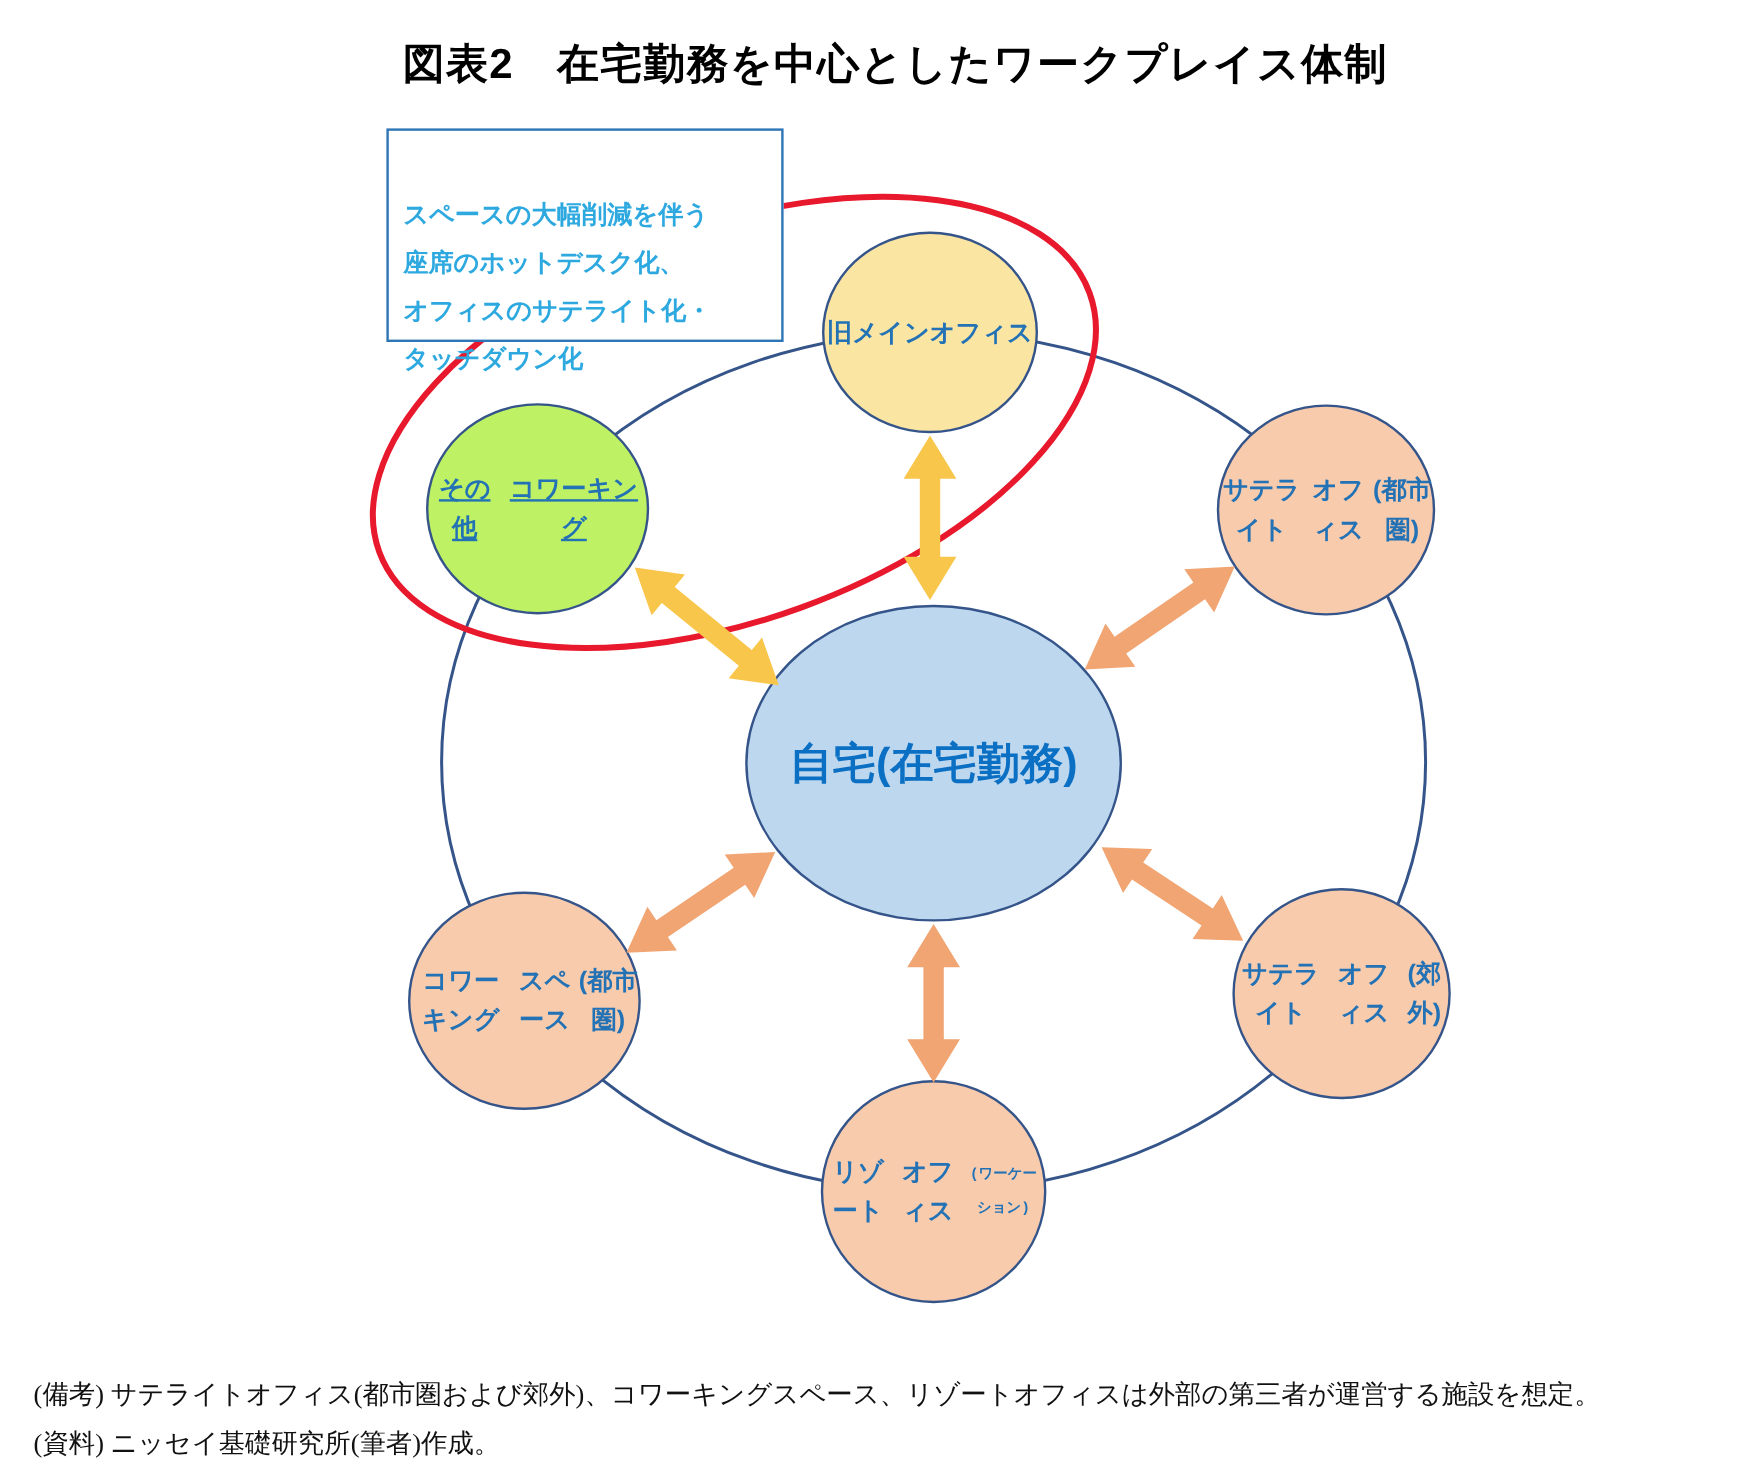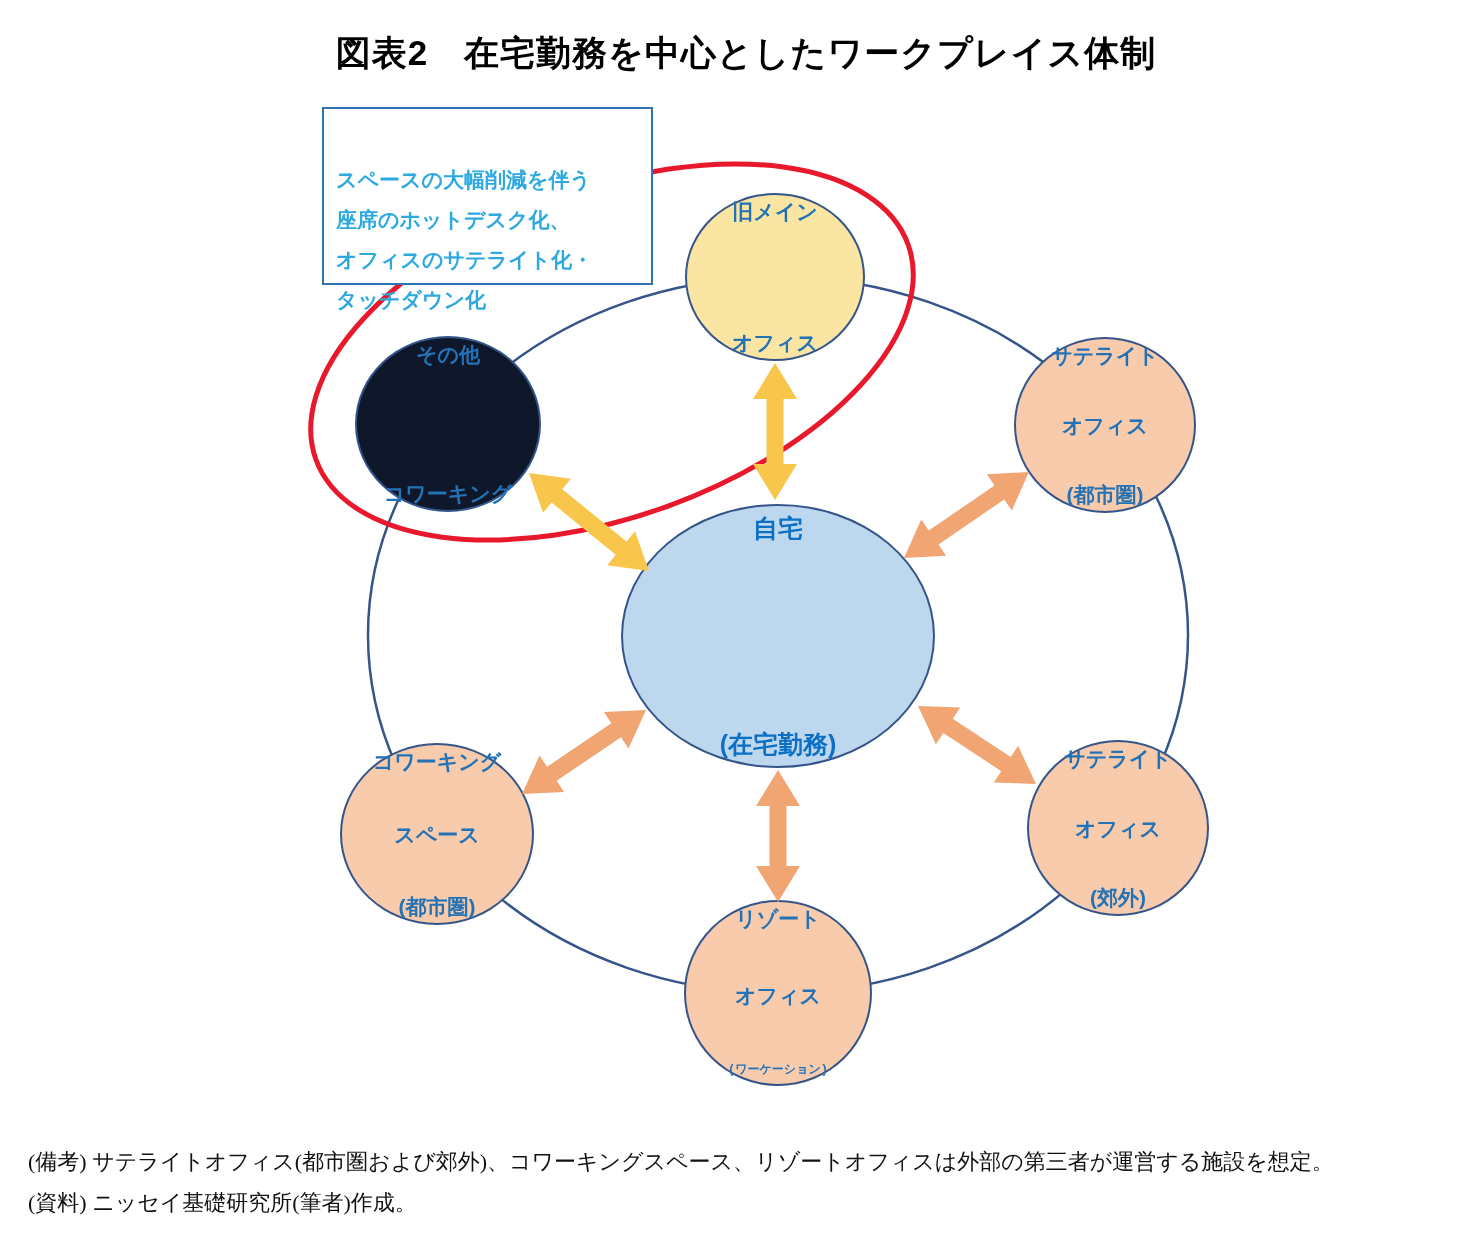--- a/index.html
+++ b/index.html
@@ -9,26 +9,26 @@
   }
   .title {
     position:absolute; top:30px; left:0; width:100%; text-align:center;
     font-size:35px; font-weight:bold; color:#000000; letter-spacing:1px; z-index:2;padding-left:11px;
   }
   svg.layer { position:absolute; left:0; top:0; }
   #baseLayer { z-index:1; }
   #arrowLayer { z-index:3; pointer-events:none; }
   .node {
     position:absolute; z-index:2; border-radius:50%;
-    display:flex; flex-direction:column; align-items:center; justify-content:space-between;
+    display:flex; flex-direction:row; align-items:center; justify-content:center;
     font-weight:bold; font-size:21px; line-height:33px; text-align:center;
     box-sizing:border-box;
   }
   .node .line.small { font-size:12px; line-height:28px;font-family:Liberation Mono, monospace; }
-  .node.center-node { font-size:25px; line-height:44px; }
+  .node.center-node { font-size:36px; line-height:44px; }
   .annotation {
     position:absolute; z-index:4; left:322px; top:107px; width:331px; height:178px;
     background:#ffffff; box-sizing:border-box; padding:11px 0 0 12px;
     font-size:21px; font-weight:bold; line-height:40px; white-space:pre-line;
   }
   .notes {
     position:absolute; z-index:2; left:28px; top:1141px; width:1430px;
     font-family:"Liberation Serif", serif; font-size:22px; line-height:41px; color:#111111;
   }
 </style>
@@ -46,21 +46,21 @@
 
   <div id="nodes">
       <div class="node center-node" style="left: 621px; top: 504px; width: 314px; height: 264px; background: rgb(189, 215, 238); border: 2.5px solid rgb(53, 85, 138); color: rgb(11, 112, 196);">
         <div class="line">自宅</div>
         <div class="line">(在宅勤務)</div>
       </div>
       <div class="node" style="left: 685px; top: 193px; width: 180px; height: 168px; background: rgb(251, 229, 163); border: 2px solid rgb(53, 85, 138); color: rgb(34, 114, 181);">
         <div class="line">旧メイン</div>
         <div class="line">オフィス</div>
       </div>
-      <div class="node" style="left: 355px; top: 336px; width: 186px; height: 176px; background: #0f172a; border: 2px solid rgb(53, 85, 138); color: rgb(34, 114, 181);">
+      <div class="node" style="left: 355px; top: 336px; width: 186px; height: 176px; background: #bef264; border: 2px solid rgb(53, 85, 138); color: rgb(34, 114, 181); text-decoration: underline;">
         <div class="line">その他</div>
         <div class="line">コワーキング</div>
       </div>
       <div class="node" style="left: 1014px; top: 337px; width: 182px; height: 176px; background: rgb(248, 203, 173); border: 2px solid rgb(53, 85, 138); color: rgb(34, 114, 181);">
         <div class="line">サテライト</div>
         <div class="line">オフィス</div>
         <div class="line">(都市圏)</div>
       </div>
       <div class="node" style="left: 1027px; top: 740px; width: 182px; height: 176px; background: rgb(248, 203, 173); border: 2px solid rgb(53, 85, 138); color: rgb(34, 114, 181);">
         <div class="line">サテライト</div>

